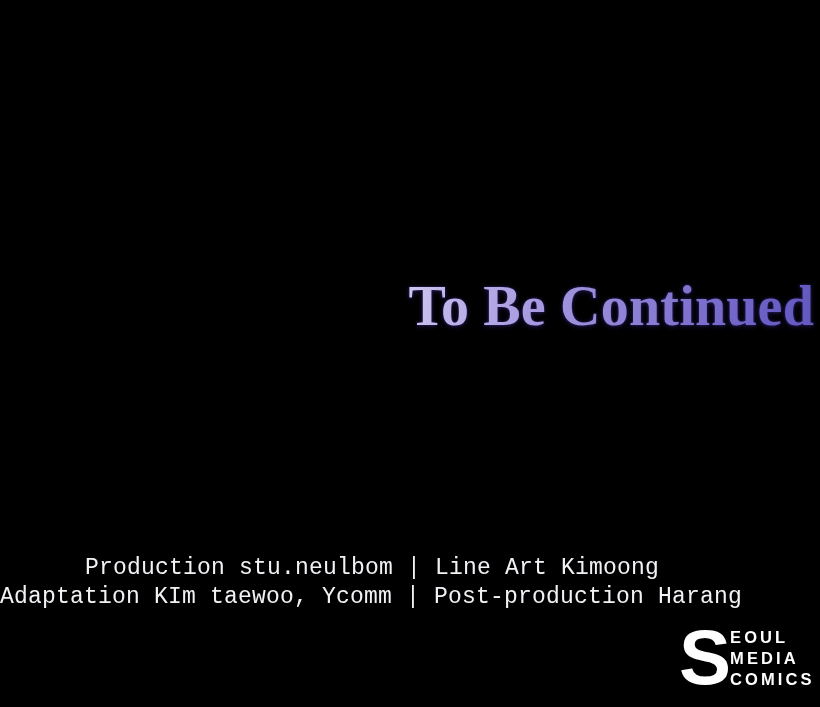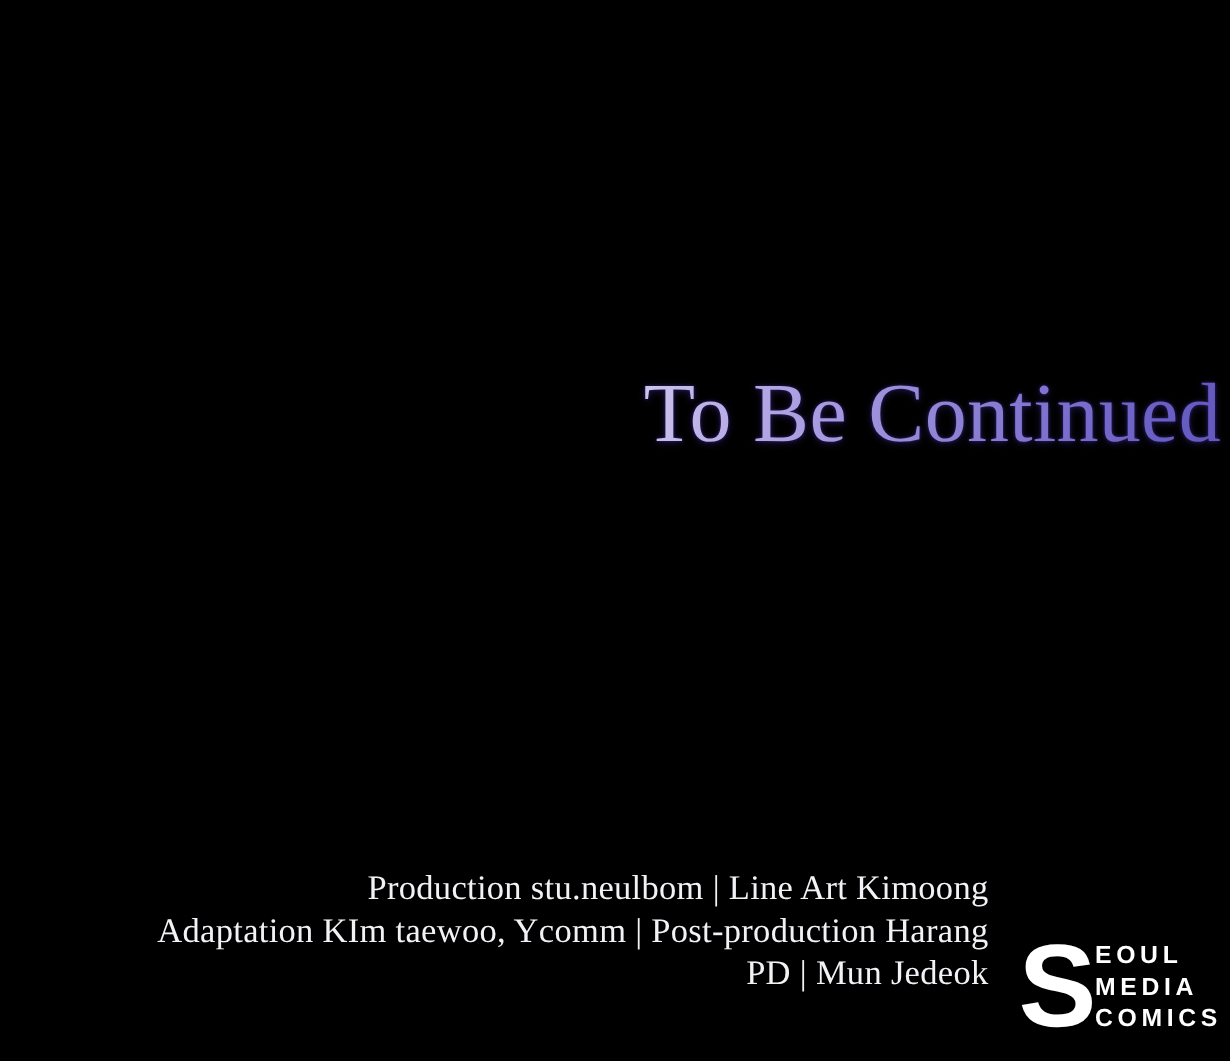--- a/index.html
+++ b/index.html
@@ -24,49 +24,50 @@
     position: absolute;
     left: 0;
     top: 248px;
     width: 814px;
     text-align: right;
     line-height: 1;
   }
   #title-text {
     display: inline-block;
     font-family: "Liberation Serif", "DejaVu Serif", serif;
-    font-weight: 400;
+    font-weight: 700;
     font-size: 56px;
     letter-spacing: 0.2px;
     background-image: linear-gradient(100deg,
         #cfc6ef 0%,
         #bdb2e8 12%,
         #a99ce0 30%,
         #9084d6 52%,
         #7b6fcd 72%,
         #6a5fc4 88%,
         #6258bd 100%);
     -webkit-background-clip: text;
     background-clip: text;
     color: transparent;
     -webkit-text-fill-color: transparent;
     filter: drop-shadow(0 0 1.2px #2b2060)
             drop-shadow(0 1px 2px #1a1240);
     white-space: nowrap;
+    margin-top: 30px;
   }
 
   
   #credits {
     position: absolute;
     left: 0;
-    top: 578px;
+    top: 554px;
     width: 659px;
     text-align: right;
     color: #f2f1f5;
-    font-family: Liberation Serif, serif;
+    font-family: Liberation Mono, monospace;
     font-size: 23px;
     line-height: 28.5px;
     letter-spacing: 0.2px;
     white-space: nowrap;
   }
   .credit-line {
     display: block;
   }
 
   
@@ -107,21 +108,20 @@
 
 <div id="page">
 
   <div id="title-block">
     <span id="title-text">To Be Continued</span>
   </div>
 
   <div id="credits">
     <span class="credit-line">Production  stu.neulbom  |  Line Art  Kimoong</span>
     <span class="credit-line">Adaptation  KIm taewoo, Ycomm  |  Post-production Harang</span>
-    <span class="credit-line">PD | Mun Jedeok</span>
   </div>
 
   <div id="logo">
     <span id="logo-s">S</span>
     <span id="logo-words">
       <span class="logo-word">EOUL</span>
       <span class="logo-word">MEDIA</span>
       <span class="logo-word">COMICS</span>
     </span>
   </div>

